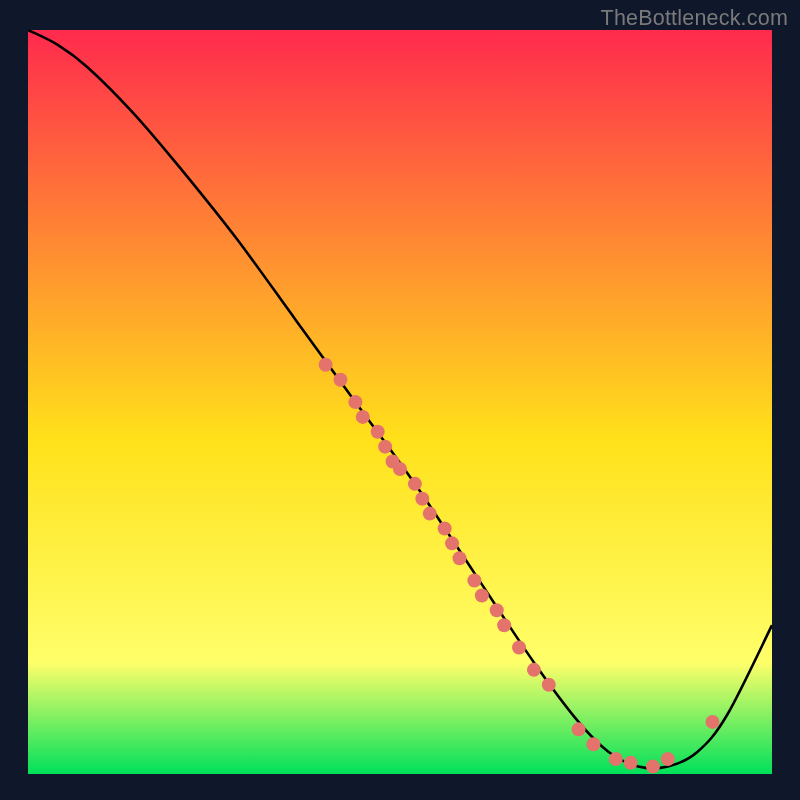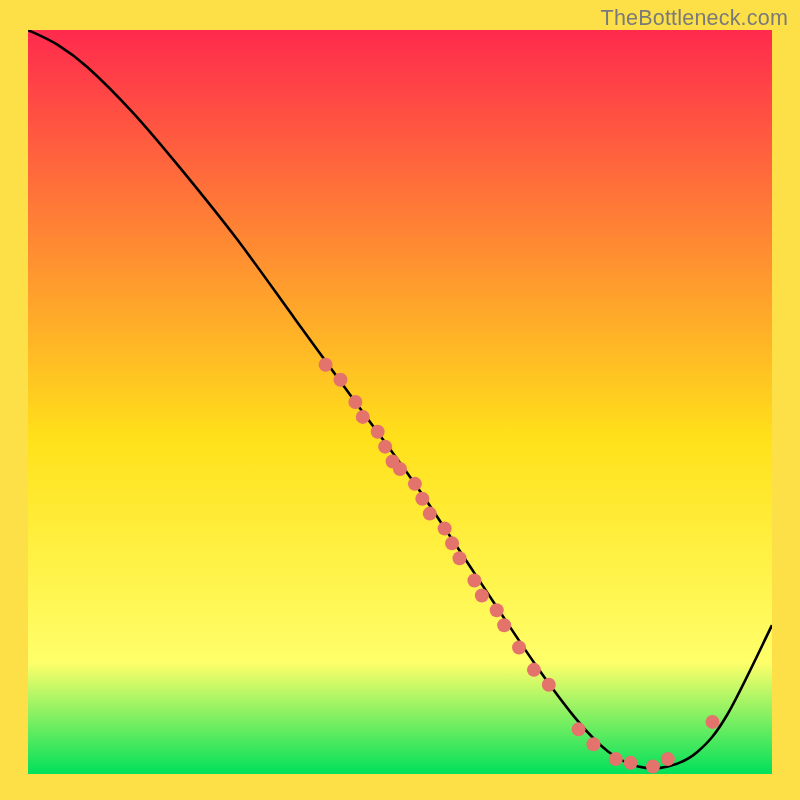--- a/index.html
+++ b/index.html
@@ -8,21 +8,21 @@
     width: 800px;
     height: 800px;
     background: #000;
     overflow: hidden;
     font-family: Arial, Helvetica, sans-serif;
   }
   .stage {
     position: relative;
     width: 800px;
     height: 800px;
-    background: #fde047;
+    background: #0f172a;
   }
   .watermark {
     position: absolute;
     top: 6px;
     right: 12px;
     color: #7a7a7a;
     font-size: 21.5px;
     font-weight: 500;
     letter-spacing: 0.2px;
     user-select: none;

